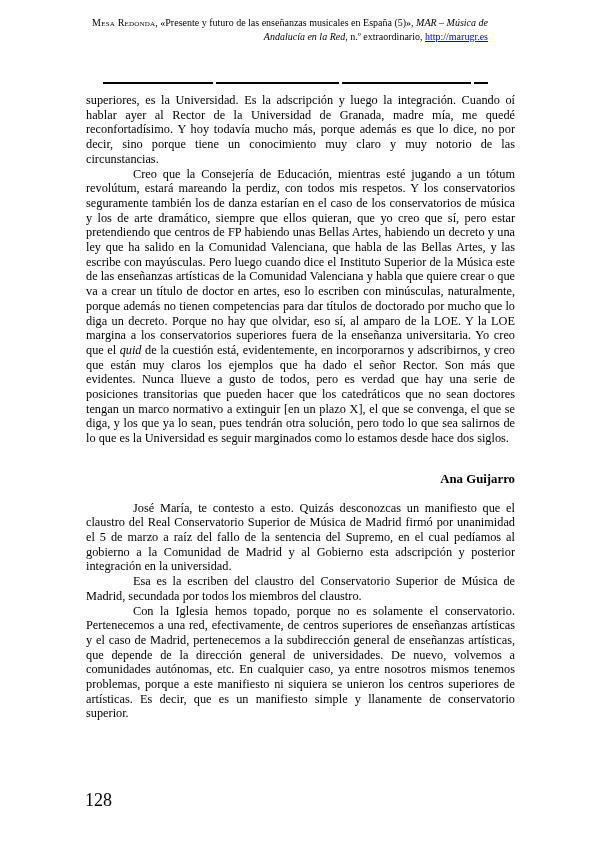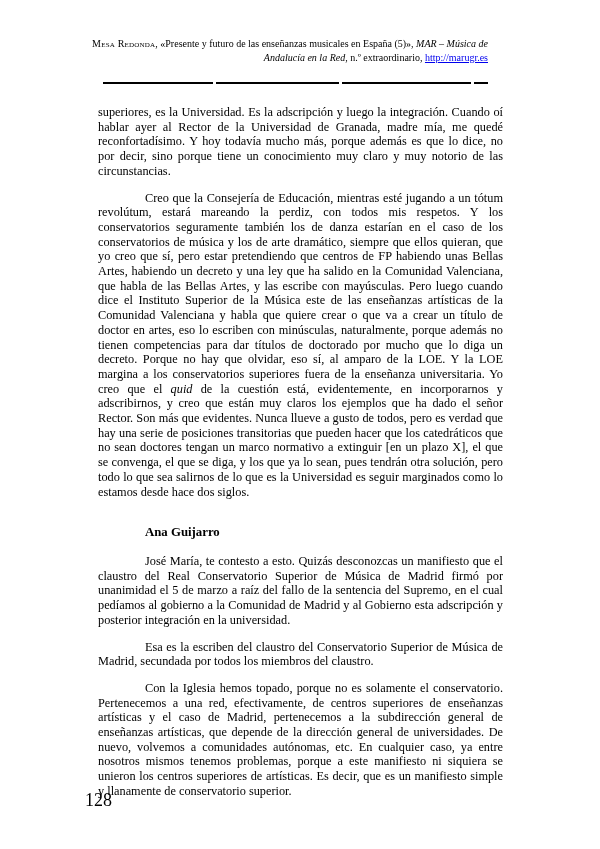--- a/index.html
+++ b/index.html
@@ -12,21 +12,21 @@
     width: 600px;
     height: 849px;
     background: #ffffff;
     color: #000000;
     font-family: "Liberation Serif", "DejaVu Serif", serif;
     overflow: hidden;
   }
   .running-header {
     position: absolute;
     left: 86px;
-    top: 37px;
+    top: 16px;
     width: 402px;
     text-align: right;
     font-size: 10px;
     line-height: 14px;
     color: #000000;
     font-family: Liberation Serif, serif;
   }
   .sc { font-variant: small-caps; letter-spacing: 0.2px; }
   .it { font-style: italic; }
   .link {
@@ -49,29 +49,29 @@
   .content {
     position: absolute;
     left: 86px;
     top: 93px;
     width: 429px;
     font-size: 12.3px;
     line-height: 14.7px;
     text-align: justify;
   }
   .content p {
-    margin: 12px;
+    margin: 0;
     text-indent: 47px;
   }
   .content p.noindent { text-indent: 0; }
   .speaker {
     font-weight: bold;
     margin-top: 26px !important;
     margin-bottom: 14px !important;
-    text-align: left;
+    text-align: right;
     font-size: 12.8px;
   }
   .pagenum {
     position: absolute;
     left: 85px;
     top: 793px;
     font-size: 18px;
     line-height: 15px;
   }
 </style>

